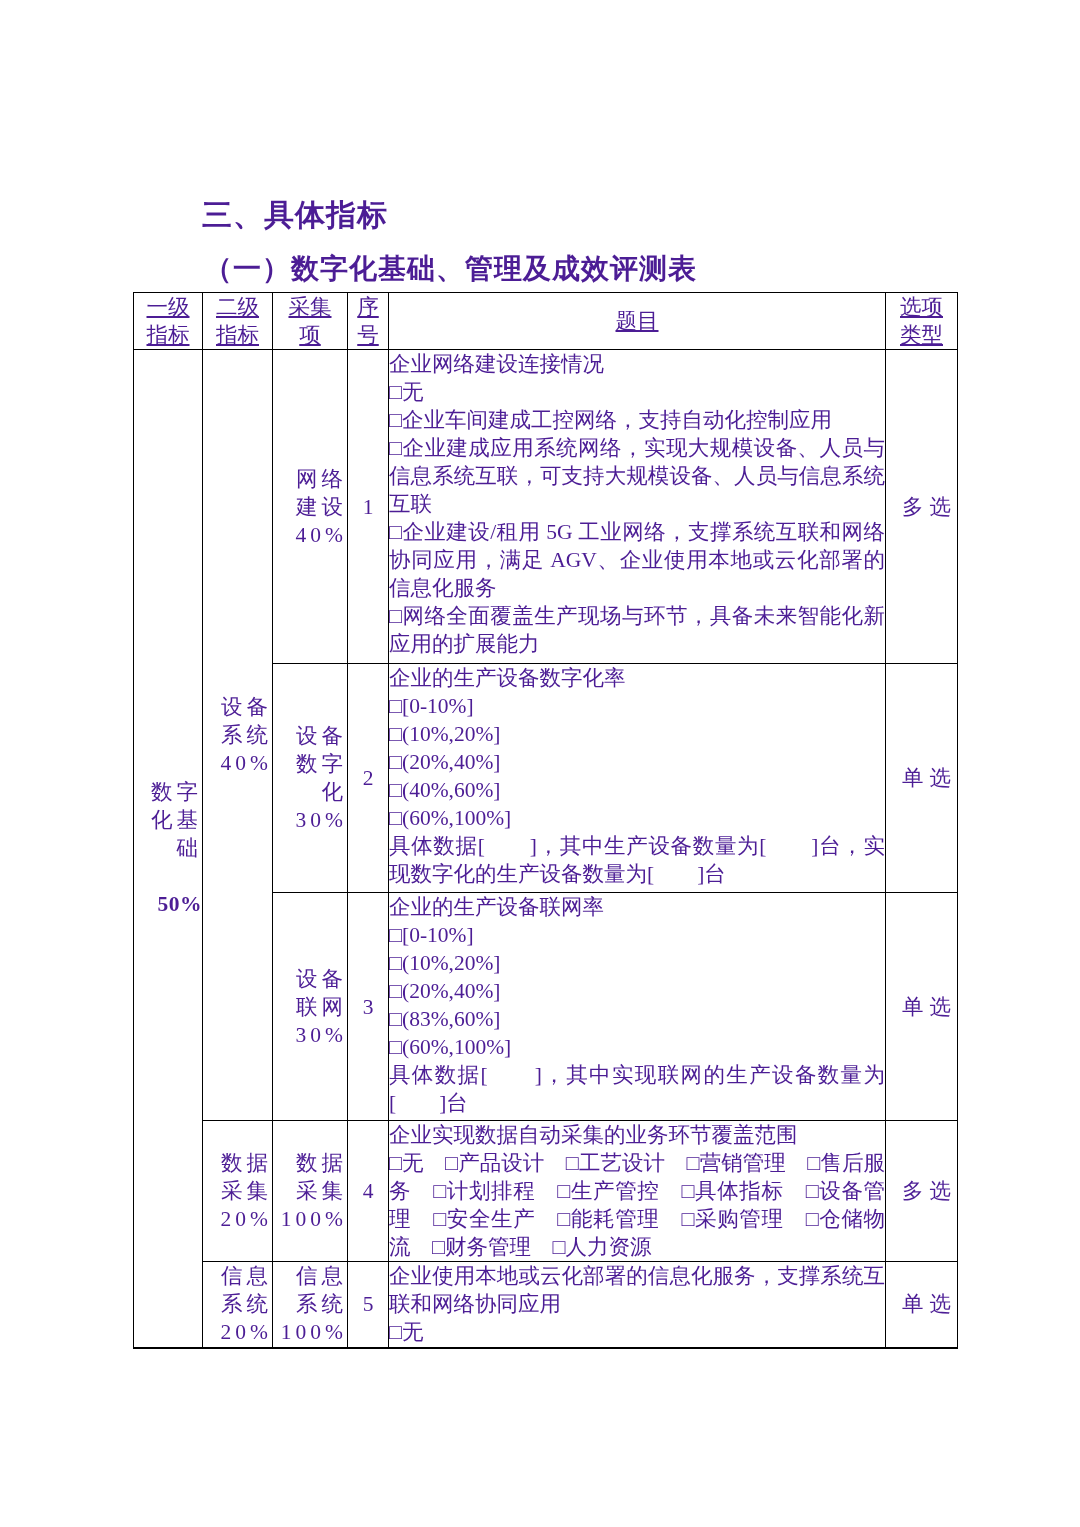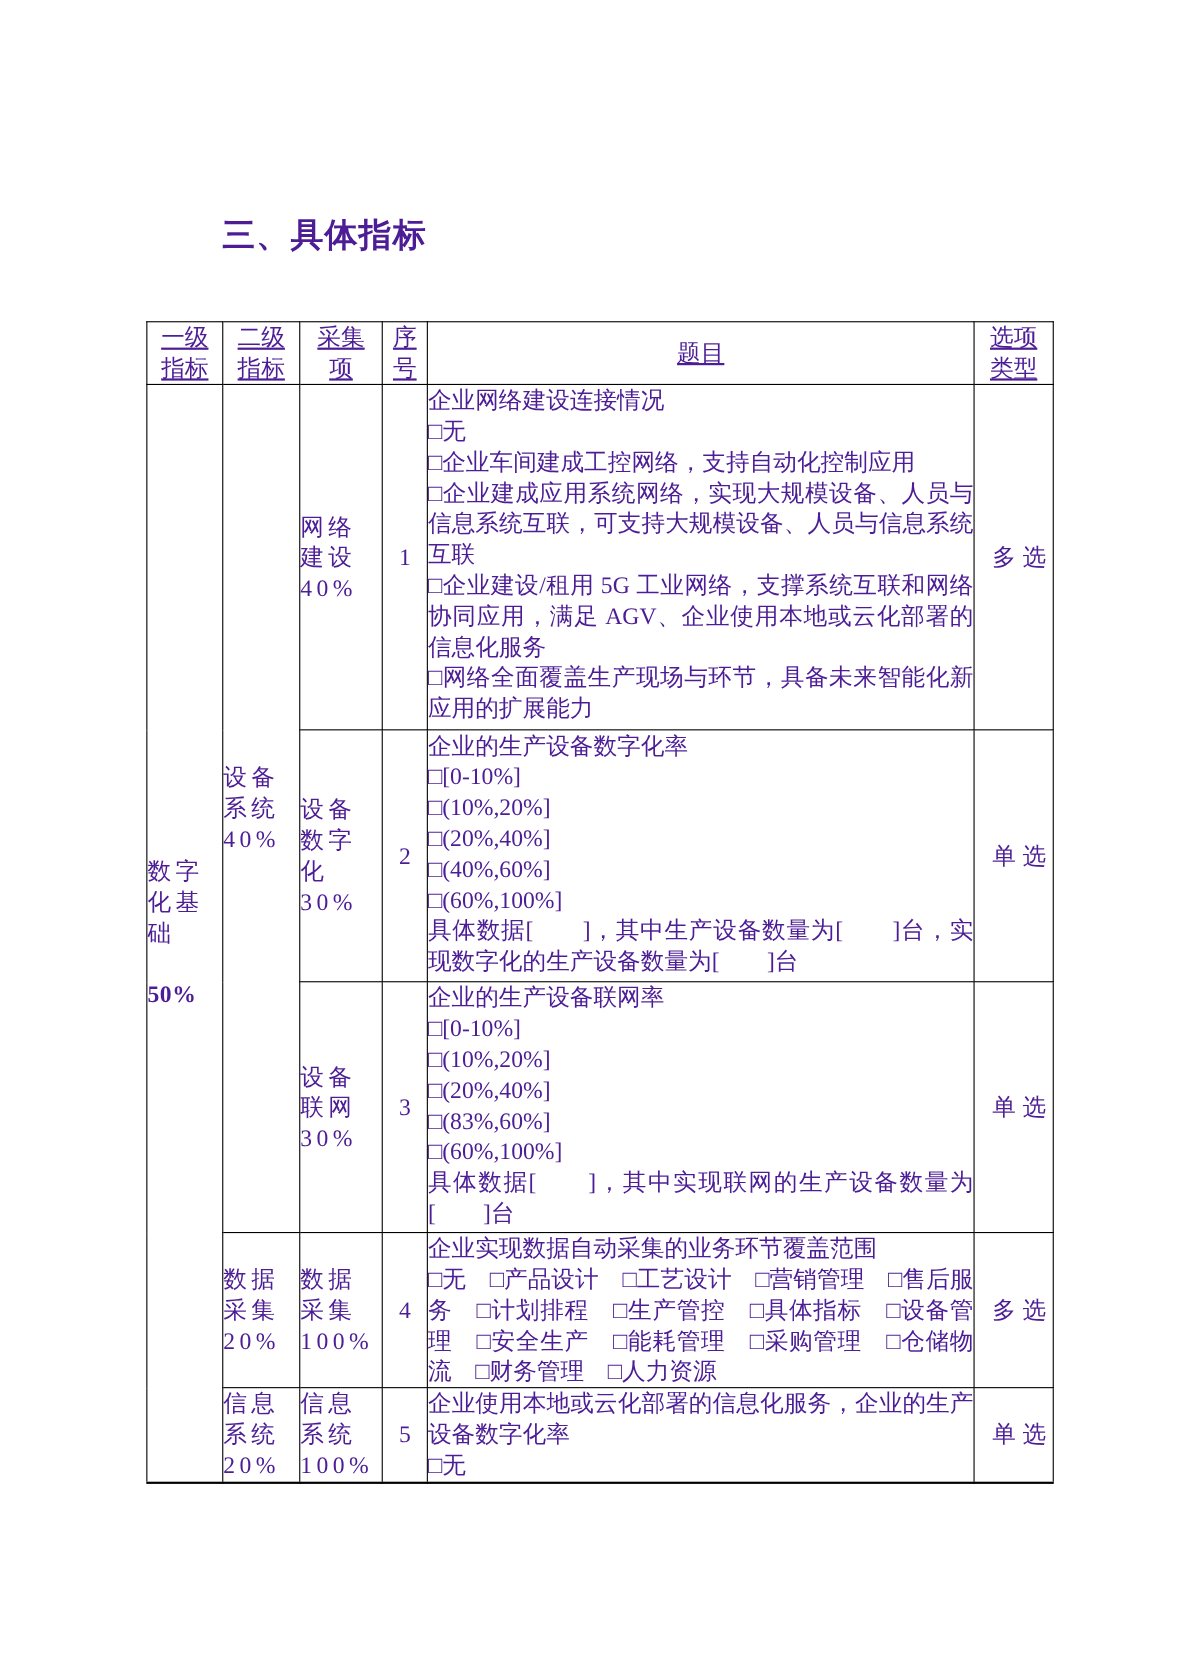--- a/index.html
+++ b/index.html
@@ -30,21 +30,21 @@
   tr.r-head { height:56px;text-decoration:underline; }
   tr.r1 { height:314px; }
   tr.r2 { height:229px; }
   tr.r3 { height:228px; }
   tr.r4 { height:140px; }
   tr.r5 { height:86px; }
   .hcell {
     text-align:center; vertical-align:middle; white-space:pre-line;
   }
   .ccell {
-    text-align:left; vertical-align:middle; white-space:pre-line;
+    text-align:right; vertical-align:middle; white-space:pre-line;
     letter-spacing:4px; padding-left:4px;
   }
   .ccell .w-bold { font-weight:bold; letter-spacing:0.5px; }
   .ncell { text-align:center; vertical-align:middle; }
   .qcell {
     vertical-align:top; text-align:justify; white-space:pre-wrap;
     padding:1px 8px 0 11px; line-height:28.5px;
   }
   .tcell {
     text-align:right; vertical-align:middle;
@@ -54,20 +54,21 @@
     position:absolute; left:133px; top:1404px; width:824px;
     text-align:center; font-size:20px; line-height:24px;
   }
 </style>
 </head>
 <body>
 
 <div class="page">
 
   <h2 class="heading">三、具体指标</h2>
+  <h3 class="subheading">（一）数字化基础、管理及成效评测表</h3>
 
   <table class="eval">
     <colgroup>
       <col style="width:69px">
       <col style="width:70px">
       <col style="width:75px">
       <col style="width:41px">
       <col style="width:497px">
       <col style="width:72px">
     </colgroup>
@@ -154,21 +155,21 @@
       </tr>
 
       <tr class="r5">
         <td class="ccell">信息
 系统
 20%</td>
         <td class="ccell">信息
 系统
 100%</td>
         <td class="ncell">5</td>
-        <td class="qcell">企业使用本地或云化部署的信息化服务，企业的生产设备数字化率
+        <td class="qcell">企业使用本地或云化部署的信息化服务，支撑系统互联和网络协同应用
 □无</td>
         <td class="tcell">单选</td>
       </tr>
     </tbody>
   </table>
 
   <div class="pageno">3</div>
 
 </div>
 

